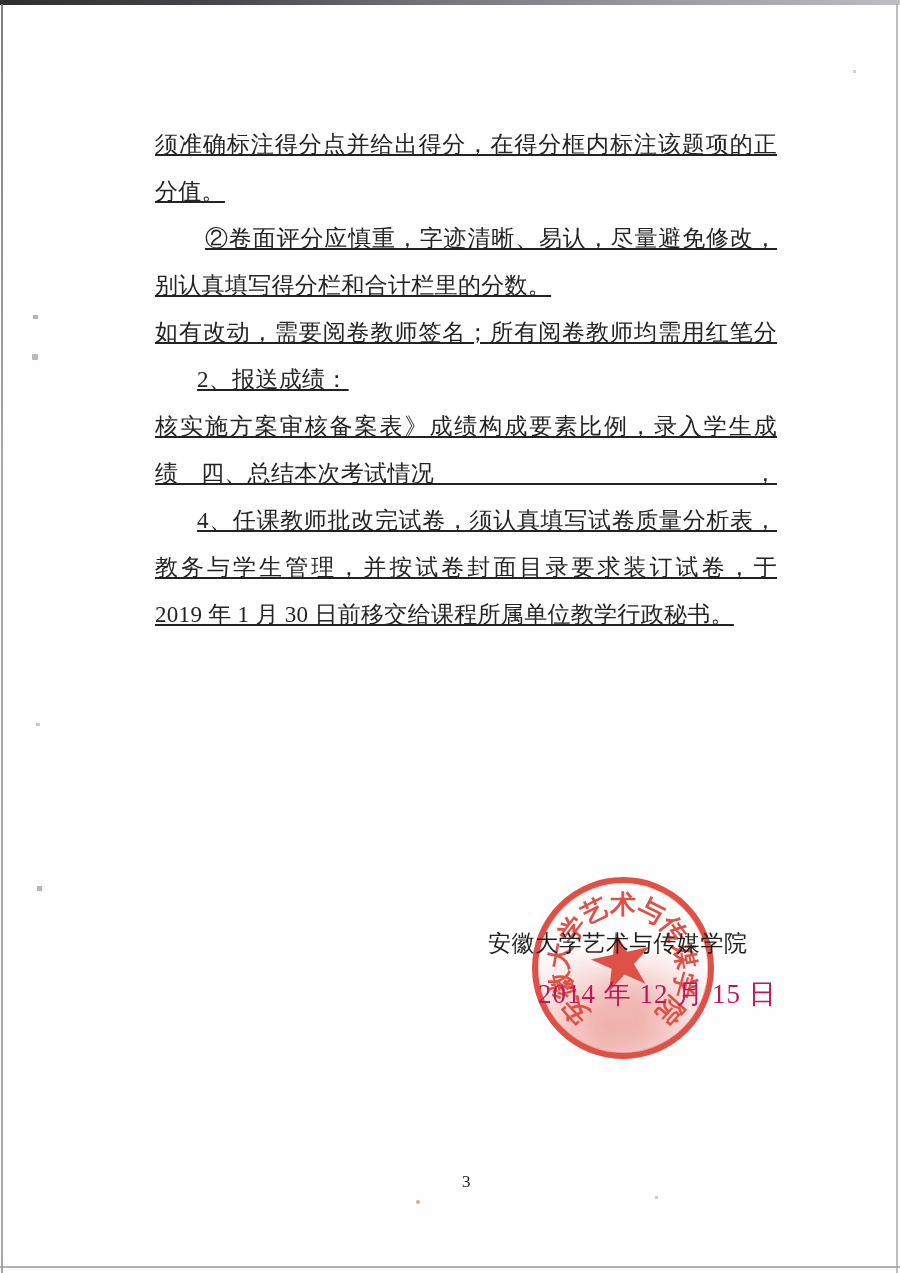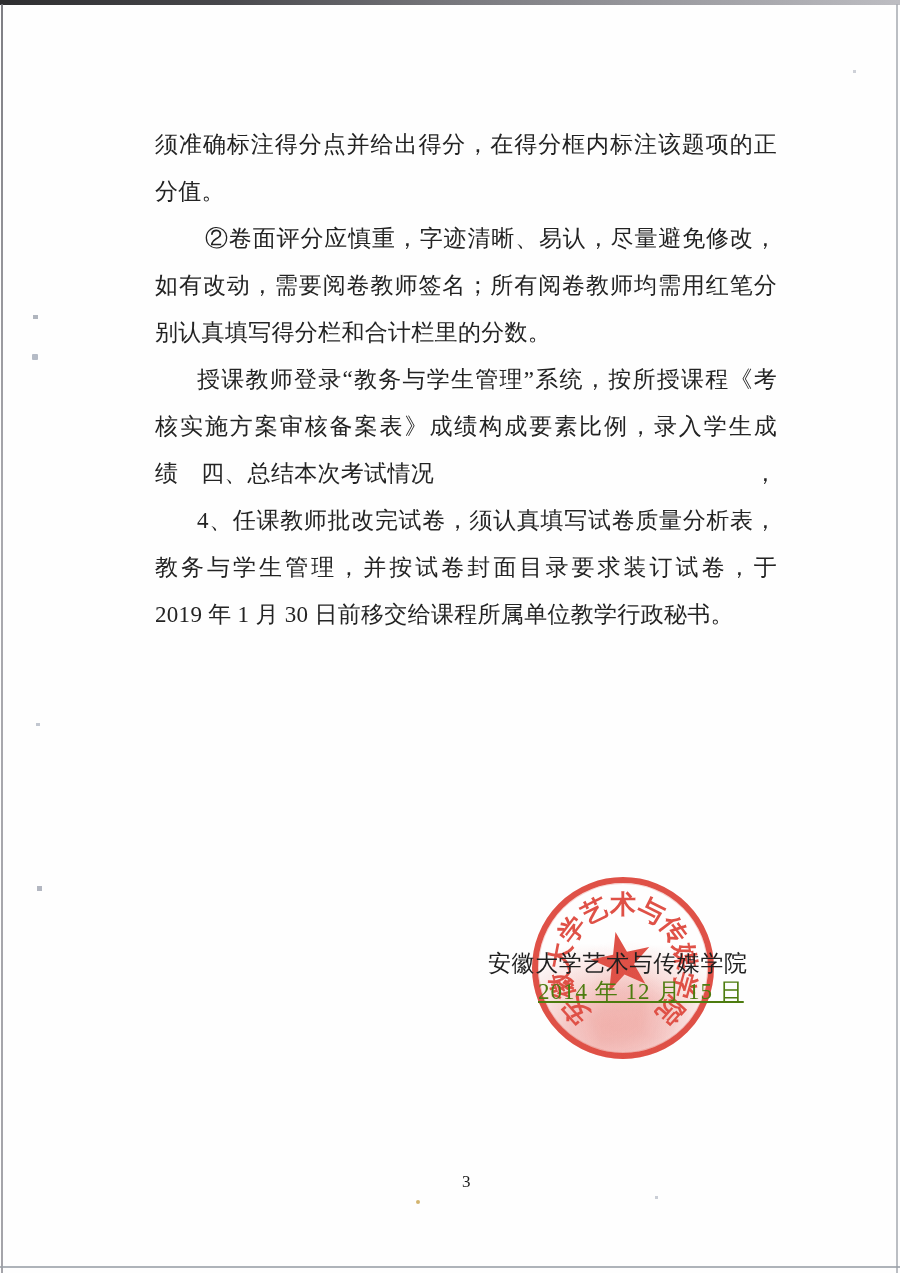--- a/index.html
+++ b/index.html
@@ -23,31 +23,31 @@
   .s2{left:32px;top:354px;width:6px;height:6px;background:#848da0;opacity:.6;border-radius:1px;}
   .s3{left:36px;top:723px;width:4px;height:3px;background:#9aa2b0;opacity:.6;}
   .s4{left:37px;top:886px;width:5px;height:5px;background:#8b91a0;opacity:.65;}
   .s5{left:853px;top:70px;width:3px;height:3px;background:#b9bec8;opacity:.7;}
   .s6{left:416px;top:1200px;width:4px;height:4px;background:#c8a14b;opacity:.8;border-radius:50%;}
   .s7{left:655px;top:1196px;width:3px;height:3px;background:#a7adba;opacity:.6;}
 
   
   .body{position:absolute;left:155px;top:121px;width:622px;}
   .ln{margin:0;height:47px;line-height:47px;font-size:23px;color:#232323;
-      text-align:left;letter-spacing:.3px;}
+      text-align:left;letter-spacing:.3px;text-decoration:underline;}
   .j{text-align:justify;text-align-last:justify;text-justify:inter-character;}
   .i42{text-indent:42px;}
   .i46{text-indent:46px;}
   .i50{text-indent:50px;}
 
   
   .sig-org{position:absolute;left:488px;top:928px;font-size:23px;letter-spacing:.6px;
-    color:#1f1f1f;z-index:2;margin-top:20px;}
-  .sig-date{position:absolute;left:538px;top:976px;font-size:23px;letter-spacing:1px;
-    color:#4d7c0f;z-index:2;text-decoration:underline;}
+    color:#1f1f1f;z-index:2;}
+  .sig-date{position:absolute;left:538px;top:976px;font-size:27px;letter-spacing:1px;
+    color:#be185d;z-index:2;}
 
   
   .seal{position:absolute;left:532px;top:877px;width:182px;height:182px;
     z-index:1;opacity:.92;filter:blur(.3px);}
   .seal-ring{position:absolute;inset:0;border:6px solid #dd4338;border-radius:50%;
     box-shadow:inset 0 0 0 1px rgba(221,67,56,.25);}
   .seal-arc{position:absolute;inset:0;color:#dd4338;font-weight:bold;}
   .seal-char{position:absolute;left:50%;top:50%;width:28px;height:28px;margin:-14px 0 0 -14px;
     text-align:center;line-height:28px;font-size:26px;transform-origin:50% 50%;}
   .seal-star{position:absolute;left:50%;top:50%;width:80px;height:80px;margin:-50px 0 0 -42px;
@@ -76,23 +76,23 @@
   <div class="speck s3"></div>
   <div class="speck s4"></div>
   <div class="speck s5"></div>
   <div class="speck s6"></div>
   <div class="speck s7"></div>
 
   <main class="body">
     <p class="ln j">须准确标注得分点并给出得分，在得分框内标注该题项的正</p>
     <p class="ln">分值。</p>
     <p class="ln j i50">②卷面评分应慎重，字迹清晰、易认，尽量避免修改，</p>
+    <p class="ln">别认真填写得分栏和合计栏里的分数。</p>
     <p class="ln j">如有改动，需要阅卷教师签名；所有阅卷教师均需用红笔分</p>
-    <p class="ln">别认真填写得分栏和合计栏里的分数。</p>
-    <p class="ln j i42">授课教师登录“教务与学生管理”系统，按所授课程《考</p>
+    <p class="ln i42">2、报送成绩：</p>
     <p class="ln j">核实施方案审核备案表》成绩构成要素比例，录入学生成绩，</p>
     <p class="ln i46">四、总结本次考试情况</p>
     <p class="ln j i42">4、任课教师批改完试卷，须认真填写试卷质量分析表，</p>
     <p class="ln j">教务与学生管理，并按试卷封面目录要求装订试卷，于</p>
     <p class="ln">2019 年 1 月 30 日前移交给课程所属单位教学行政秘书。</p>
   </main>
 
   <div class="seal">
     <div class="seal-ring"></div>
     <div class="seal-arc" id="sealArc">

